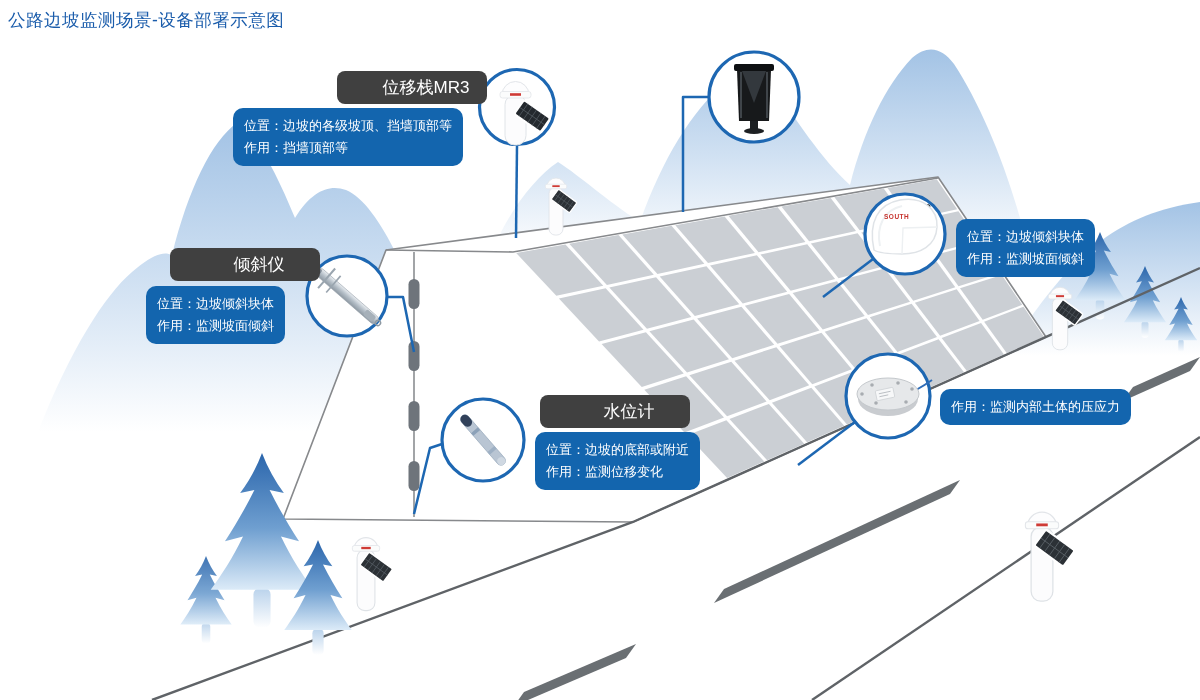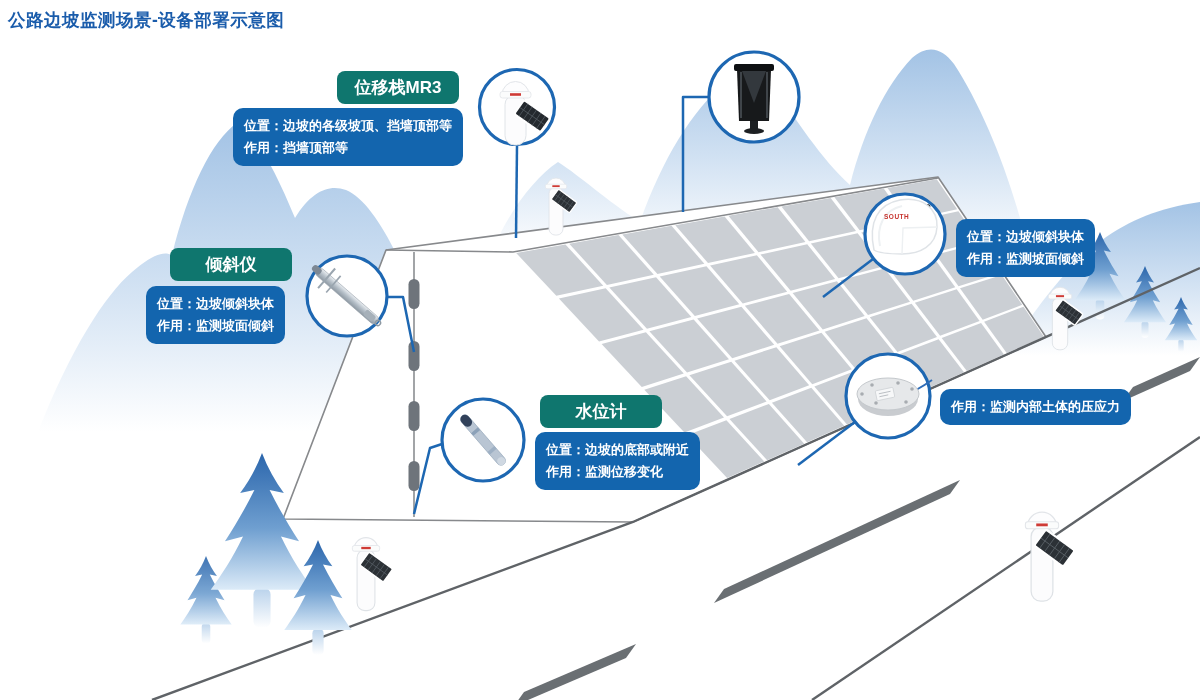--- a/index.html
+++ b/index.html
@@ -1,26 +1,26 @@
 <!DOCTYPE html>
 <html><head>
 <meta charset="utf-8">
 <style>
   html,body{margin:0;padding:0;background:#ffffff;}
   body{width:1200px;height:700px;position:relative;overflow:hidden;
        font-family:"Liberation Sans","DejaVu Sans",sans-serif;}
   #stage{position:absolute;left:0;top:0;width:1200px;height:700px;}
   svg#scene{position:absolute;left:0;top:0;}
-  .page-title{position:absolute;left:8px;top:8px;font-size:17.5px;font-weight:bold;
+  .page-title{position:absolute;left:8px;top:8px;font-size:17.5px;font-weight:normal;
               color:#1a5cab;letter-spacing:0.5px;}
   .ctitle{position:absolute;width:122px;height:33px;display:flex;align-items:center;
-          justify-content:center;background:#0f766e;color:#ffffff;
-          font-size:17px;font-weight:bold;border-radius:8px;z-index:5;}
+          justify-content:center;background:#404040;color:#ffffff;
+          font-size:17px;font-weight:normal;border-radius:8px;z-index:5;padding-left:28px;}
   .cdesc{position:absolute;background:#1365ae;color:#ffffff;border-radius:10px;
-         padding:7px 11px;font-size:13px;font-weight:bold;line-height:22px;
+         padding:7px 11px;font-size:13px;font-weight:normal;line-height:22px;
          white-space:nowrap;width:max-content;z-index:5;}
 </style>
 </head>
 <body>
 
 <div id="stage">
 
 <svg id="scene" width="1200" height="700" viewBox="0 0 1200 700">
   <defs>
     <linearGradient id="mg" x1="0" y1="0" x2="0" y2="1">

